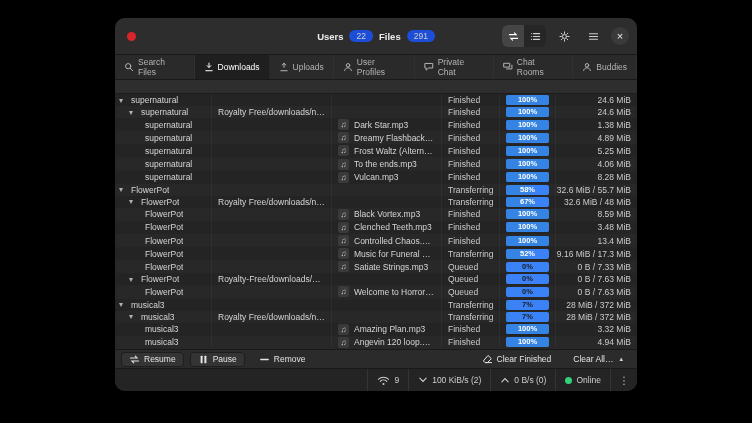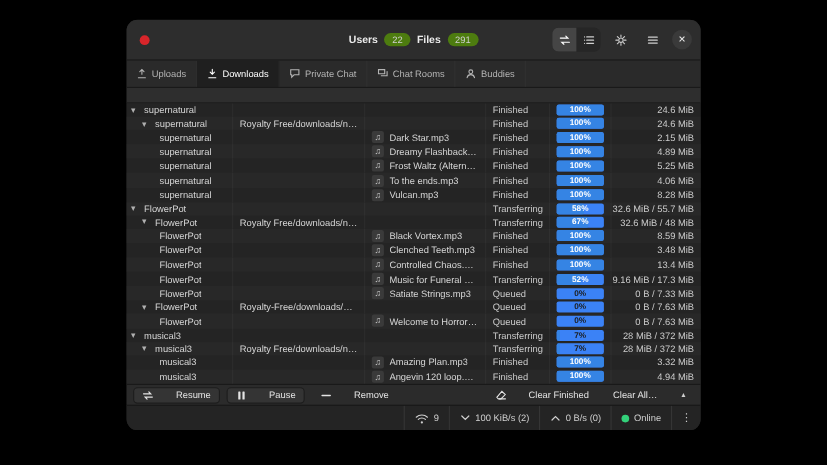--- a/index.html
+++ b/index.html
@@ -9,21 +9,21 @@
     background:#242424; border-radius:10px; overflow:hidden; display:flex; flex-direction:column;
     box-shadow:0 4px 18px rgba(0,0,0,.8); color:#d8d8d8; }
 
   
   .headerbar { height:37px; flex:0 0 37px; background:#2d2d2d; border-bottom:1px solid #191919;
     display:flex; align-items:center; position:relative; padding:16px 8px; }
   .red-dot { width:9px; height:9px; border-radius:50%; background:#d8252a; margin-left:4px; }
   .hb-center { position:absolute; left:50%; transform:translateX(-50%);
     display:flex; align-items:center; gap:6px; }
   .hb-label { font-size:9.5px; font-weight:700; color:#ececec; }
-  .badge { background:#4d7c0f; color:#cfcfcf; font-size:8.5px; padding:1.5px 7px;
+  .badge { background:#1d4ed8; color:#cfcfcf; font-size:8.5px; padding:1.5px 7px;
     border-radius:8px; line-height:1; }
   .hb-right { margin-left:auto; display:flex; align-items:center; gap:7px; }
   .icon-btn { background:transparent; border:none; color:#cfcfcf; width:22px; height:22px;
     display:flex; align-items:center; justify-content:center; border-radius:5px; cursor:pointer; }
   .linked { display:flex; background:#262626; border-radius:6px; overflow:hidden; }
   .linked .icon-btn { border-radius:0; }
   .linked .icon-btn.active { background:#454545; color:#fff; }
   .circle-btn { width:18px; height:18px; border-radius:50%; background:#3a3a3a; border:none;
     color:#ececec; font-size:11px; line-height:1; display:flex; align-items:center;
     justify-content:center; cursor:pointer; }
@@ -62,21 +62,21 @@
   .pbar { position:relative; width:46px; height:10px; background:#3b82f6; border-radius:2px;
     overflow:hidden; }
   .pfill { position:absolute; left:0; top:0; bottom:0; background:#3584e4; border-radius:2px; }
   .plab { position:absolute; inset:0; text-align:center; font-size:7.5px; font-weight:700;
     line-height:10px; }
   .c-size.cell { justify-content:flex-end; color:#cccccc; border-right:none; }
 
   
   .toolbar { height:19px; flex:0 0 19px; background:#2b2b2b; border-top:1px solid #191919;
     display:flex; align-items:center; padding:0 6px; gap:6px; }
-  .tbtn { display:flex; align-items:center; gap:20px; background:#343434; border:1px solid #1d1d1d;
+  .tbtn { display:flex; align-items:center; gap:4px; background:#343434; border:1px solid #1d1d1d;
     border-radius:4px; color:#e4e4e4; font-size:8.5px; padding:1px 7px; height:15px; cursor:pointer; }
   .tbtn.flat { background:transparent; border-color:transparent; }
   .toolbar .spacer { flex:1 1 auto; }
   .arrow-up { font-size:7px; color:#cfcfcf; margin-left:2px; }
 
   
   .statusbar { height:23px; flex:0 0 23px; background:#242424; border-top:1px solid #191919;
     display:flex; align-items:center; justify-content:flex-end; font-size:8.5px; color:#cfcfcf; }
   .sitem { display:flex; align-items:center; gap:4px; padding:0 9px; height:100%;
     border-left:1px solid #353535; cursor:pointer; background:transparent; border-top:none;
@@ -127,29 +127,43 @@
       </button>
       <button class="circle-btn">
         <span>×</span>
       </button>
     </div>
   </div>
 
   <div class="tabbar">
     <div class="tab">
       <svg width="10" height="10" viewBox="0 0 11 11" fill="none" stroke="currentColor" stroke-width="1.1" stroke-linecap="round">
-        <path d="M5.5 6V1.4M3.4 3.4l2.1-2 2.1 2M2 9.6h7"></path>
-      </svg>
-      <span>Uploads</span>
+        <circle cx="4.6" cy="4.6" r="2.9"></circle>
+          <path d="M6.9 6.9L9.6 9.6"></path>
+      </svg>
+      <span>Search Files</span>
     </div>
     <div class="tab active">
       <svg width="10" height="10" viewBox="0 0 11 11" fill="none" stroke="currentColor" stroke-width="1.1" stroke-linecap="round">
         <path d="M5.5 1.2v4.6M3.4 4l2.1 2.1L7.6 4M2 9.6h7"></path>
       </svg>
       <span>Downloads</span>
+    </div>
+    <div class="tab">
+      <svg width="10" height="10" viewBox="0 0 11 11" fill="none" stroke="currentColor" stroke-width="1.1" stroke-linecap="round">
+        <path d="M5.5 6V1.4M3.4 3.4l2.1-2 2.1 2M2 9.6h7"></path>
+      </svg>
+      <span>Uploads</span>
+    </div>
+    <div class="tab">
+      <svg width="10" height="10" viewBox="0 0 11 11" fill="none" stroke="currentColor" stroke-width="1.1" stroke-linecap="round">
+        <circle cx="5.5" cy="3.6" r="1.9"></circle>
+          <path d="M1.8 9.4c.4-2 1.9-3 3.7-3s3.3 1 3.7 3"></path>
+      </svg>
+      <span>User Profiles</span>
     </div>
     <div class="tab">
       <svg width="10" height="10" viewBox="0 0 11 11" fill="none" stroke="currentColor" stroke-width="1.1" stroke-linecap="round">
         <path d="M1.4 1.6h8.2v5H4.8L2.4 9V6.6h-1z"></path>
       </svg>
       <span>Private Chat</span>
     </div>
     <div class="tab">
       <svg width="10" height="10" viewBox="0 0 11 11" fill="none" stroke="currentColor" stroke-width="1.1" stroke-linecap="round">
         <path d="M1.2 1.4h6.2v4.2H1.2z"></path>
@@ -219,21 +233,21 @@
           <div class="note">♫</div>
           <div class="txt">Dark Star.mp3</div>
         </div>
         <div class="cell c-status">Finished</div>
         <div class="cell c-pct">
           <div class="pbar">
             <div class="pfill" style="width: 100%;"></div>
             <div class="plab" style="color: rgb(255, 255, 255);">100%</div>
           </div>
         </div>
-        <div class="cell c-size">2.15 MiB</div>
+        <div class="cell c-size">1.38 MiB</div>
       </div>
       <div class="trow alt">
         <div class="cell c-user lvl2">
           <div class="txt">supernatural</div>
         </div>
         <div class="cell c-path"></div>
         <div class="cell c-file">
           <div class="note">♫</div>
           <div class="txt">Dreamy Flashback.mp3</div>
         </div>

